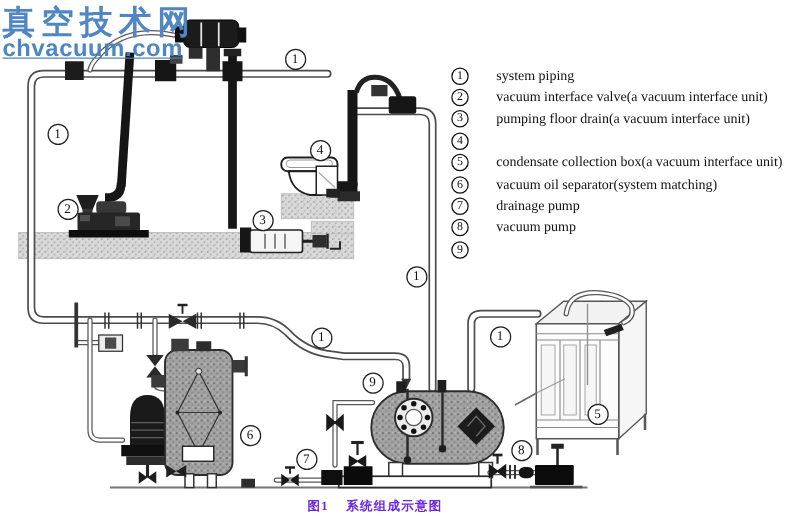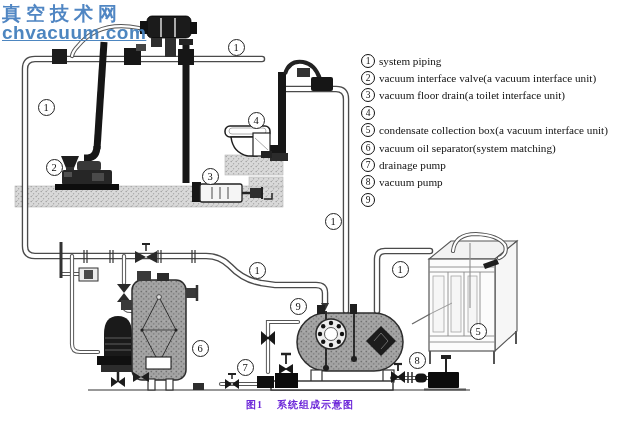--- a/index.html
+++ b/index.html
@@ -7,30 +7,30 @@
        font-family:"Liberation Serif", serif;}
   .page{position:absolute;inset:0;width:640px;height:422px;background:#fff;}
   svg.diagram{position:absolute;left:0;top:0;}
   
   .po{fill:none;stroke:#4b4b4b;stroke-width:6.5;stroke-linecap:round;}
   .pi{fill:none;stroke:#fff;stroke-width:3.8;stroke-linecap:round;}
   .pto{fill:none;stroke:#575757;stroke-width:4.2;stroke-linecap:round;}
   .pti{fill:none;stroke:#fff;stroke-width:2.2;stroke-linecap:round;}
   
   .watermark{position:absolute;left:2px;top:4px;z-index:30;line-height:1.05;}
-  .wm-cn{font-size:19px;font-weight:bold;letter-spacing:5px;font-family:"Liberation Serif",serif;}
+  .wm-cn{font-size:26px;font-weight:bold;letter-spacing:5px;font-family:"Liberation Serif",serif;}
   .wm-url{font-size:19px;font-weight:bold;letter-spacing:.5px;margin-top:-1px;
           font-family:"Liberation Sans",sans-serif;opacity:.95;}
   
   .legend{position:absolute;left:361px;top:52px;z-index:20;}
   .legend-row{display:flex;align-items:center;height:17.4px;white-space:nowrap;}
   .lnum{width:12px;height:12px;border:1.2px solid #111;border-radius:50%;
         display:inline-flex;align-items:center;justify-content:center;
         font-size:9.5px;color:#111;flex:0 0 auto;margin-right:4px;background:#fff;}
-  .ltext{font-size:11.2px;color:#111;}
+  .ltext{font-size:11.2px;color:#111;margin-left:18px;}
   
   .markers{position:absolute;inset:0;z-index:15;pointer-events:none;}
   .marker{position:absolute;width:15px;height:15px;border:1.4px solid #222;border-radius:50%;
           background:#fff;display:flex;align-items:center;justify-content:center;
           font-size:10.5px;color:#111;font-family:"Liberation Serif",serif;}
   
   .caption{position:absolute;left:160px;width:280px;top:398px;text-align:center;z-index:20;
            font-size:10px;color:#6d28d9;font-weight:600;letter-spacing:1px;}
   .caption .gap{display:inline-block;width:14px;}
 </style>
@@ -313,21 +313,21 @@
       <div class="legend-row">
         <span class="lnum">1</span>
         <span class="ltext">system piping</span>
       </div>
       <div class="legend-row">
         <span class="lnum">2</span>
         <span class="ltext">vacuum interface valve(a vacuum interface unit)</span>
       </div>
       <div class="legend-row">
         <span class="lnum">3</span>
-        <span class="ltext">vacuum floor drain(a toilet interface unit)</span>
+        <span class="ltext">pumping floor drain(a vacuum interface unit)</span>
       </div>
       <div class="legend-row">
         <span class="lnum">4</span>
       </div>
       <div class="legend-row">
         <span class="lnum">5</span>
         <span class="ltext">condensate collection box(a vacuum interface unit)</span>
       </div>
       <div class="legend-row">
         <span class="lnum">6</span>

